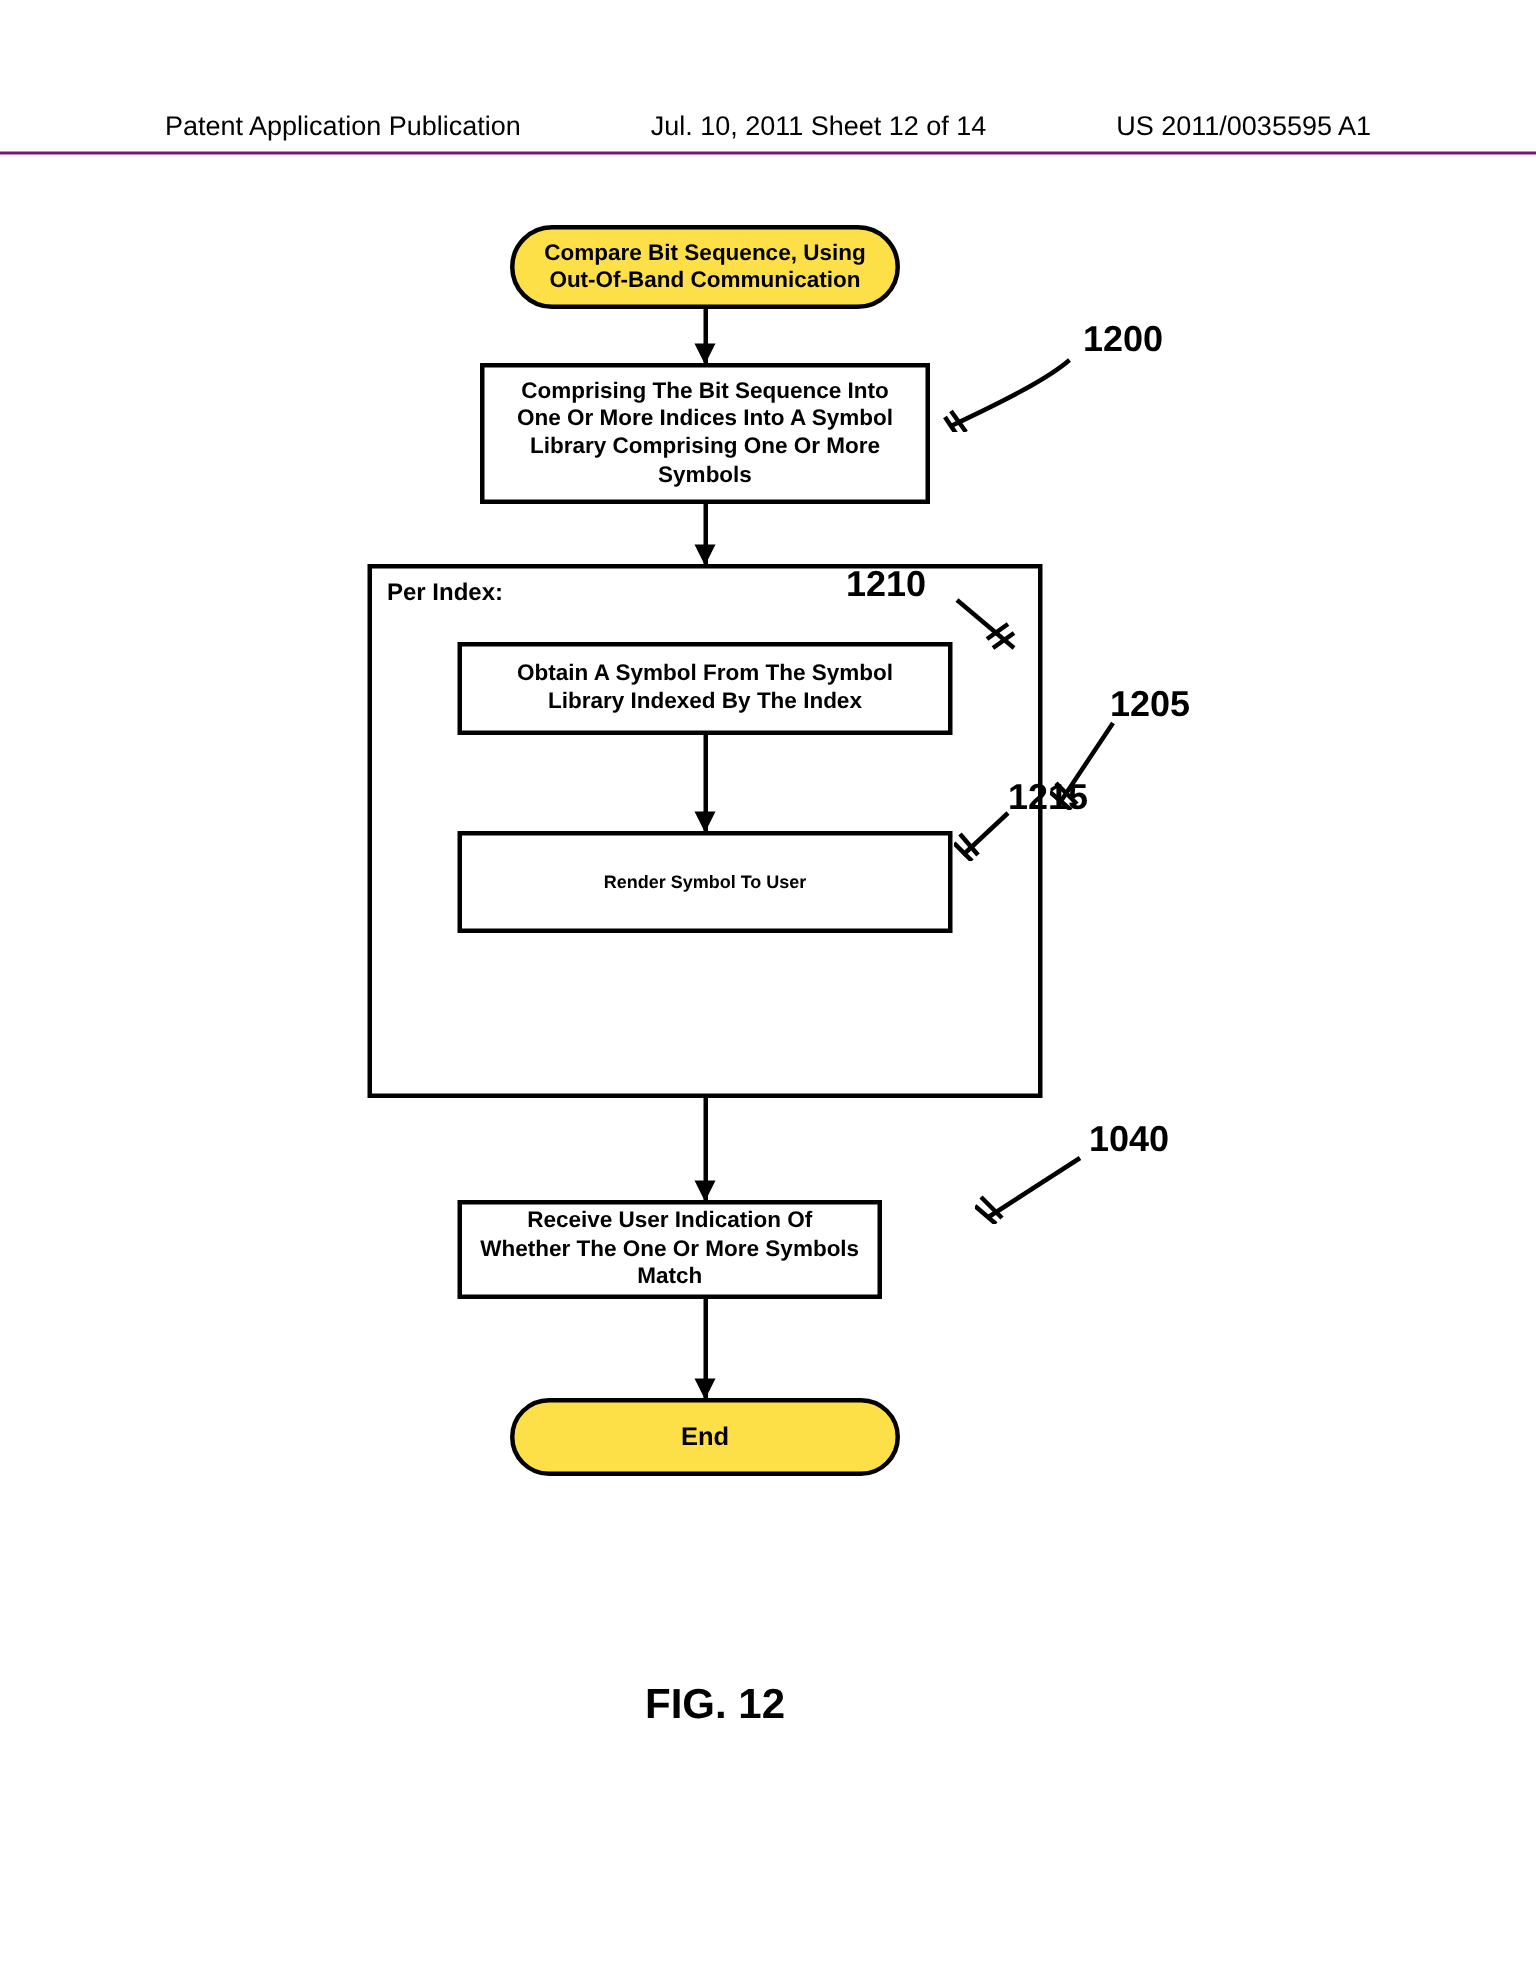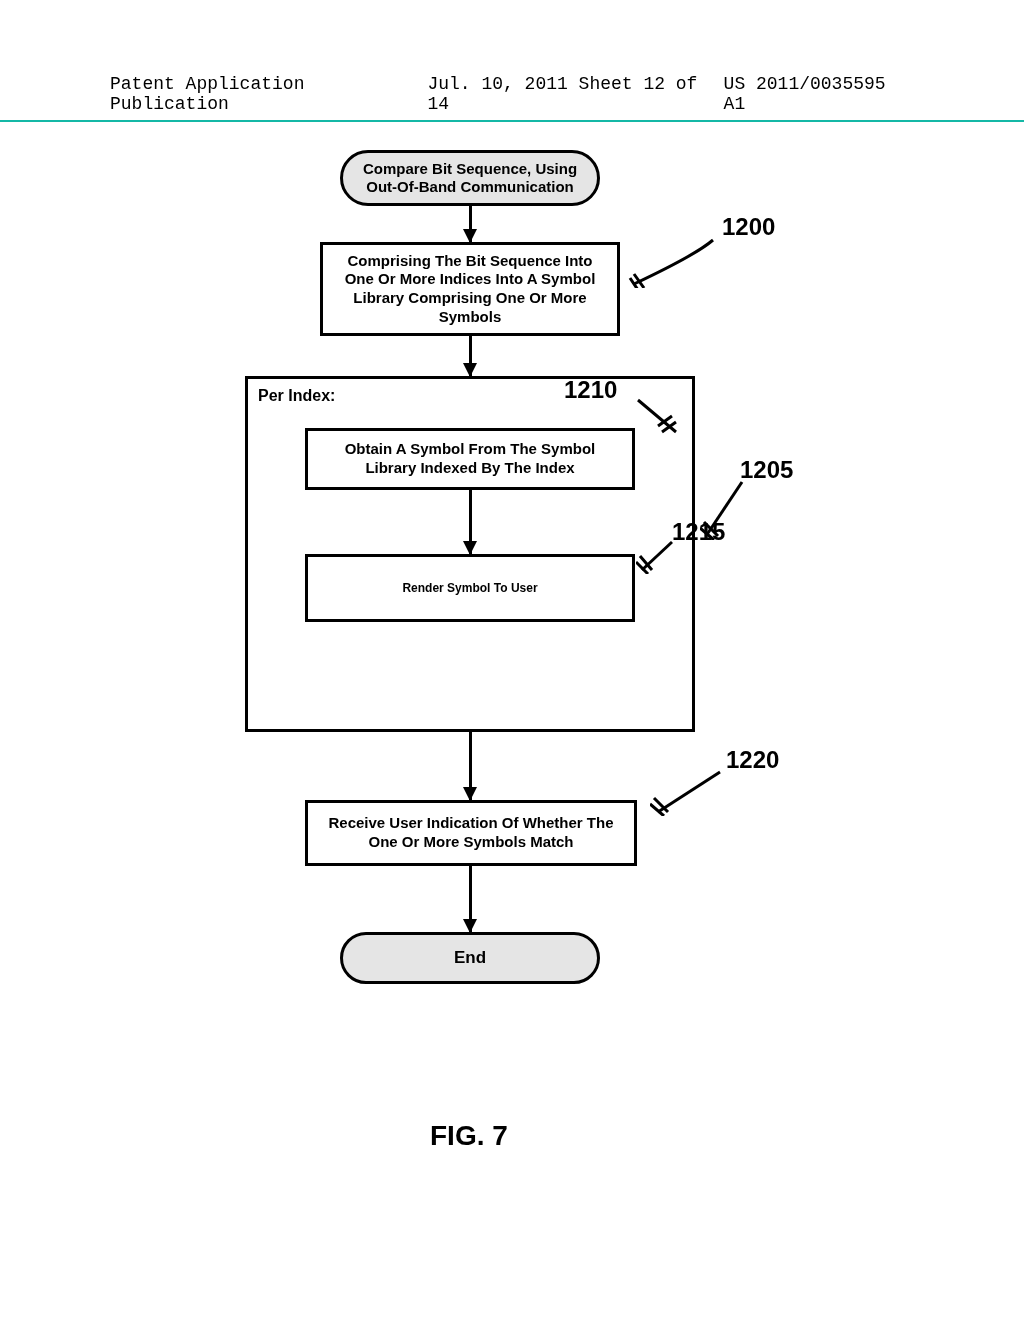--- a/index.html
+++ b/index.html
@@ -9,43 +9,43 @@
     background: #fff;
     font-family: Arial, Helvetica, sans-serif;
     position: relative;
   }
   .header {
     position: absolute;
     top: 74px;
     left: 0;
     width: 1024px;
     padding: 0 110px 6px 110px;
-    border-bottom: 2px solid #14b8a6;
+    border-bottom: 2px solid #701a75;
     font-size: 18px;
     display: flex;
-    font-family: Liberation Mono, monospace;
+    justify-content: space-between;
   }
   .header .left { font-weight: normal; }
   .header .center { font-weight: normal; }
   .header .right { font-weight: normal; }
 
   .canvas {
     position: absolute;
     top: 120px;
     left: 0;
     width: 1024px;
     height: 1100px;
   }
 
   
   .terminator {
     position: absolute;
     border: 3px solid #000;
     border-radius: 28px;
-    background: #e5e5e5;
+    background: #fde047;
     font-weight: bold;
     text-align: center;
     display: flex;
     align-items: center;
     justify-content: center;
     padding: 14px 14px;
   }
   .process {
     position: absolute;
     border: 3px solid #000;
@@ -127,21 +127,21 @@
   </div>
 
   <div class="process" style="left:305px; top:308px; width:330px; height:62px; font-size:15px; line-height:1.25;">Obtain A Symbol From The Symbol Library Indexed By The Index</div>
 
   <div class="arrow-v" style="left:469px; top:370px; height:64px;"></div>
 
   <div class="process" style="left:305px; top:434px; width:330px; height:68px; font-size:12px;">Render Symbol To User</div>
 
   <div class="arrow-v" style="left:469px; top:612px; height:68px;"></div>
 
-  <div class="process" style="left:305px; top:680px; width:332px; height:66px; font-size:15px; line-height:1.25;">Receive User Indication Of Whether The One Or More Symbols Match</div>
+  <div class="process" style="left:305px; top:680px; width:283px; height:66px; font-size:15px; line-height:1.25;">Receive User Indication Of Whether The One Or More Symbols Match</div>
 
   <div class="arrow-v" style="left:469px; top:746px; height:66px;"></div>
 
   <div class="terminator" style="left:340px; top:812px; width:260px; height:52px; font-size:17px;">End</div>
 
   <div class="refnum" style="left:722px; top:93px;">1200</div>
   <div class="leader" style="left:628px; top:118px; width:90px; height:50px;">
     <svg viewBox="0 0 90 50">
       <path d="M85 2 C70 15 40 30 6 46" stroke="#000" stroke-width="3" fill="none"></path>
       <path d="M2 40 L10 52 M6 36 L16 50" stroke="#000" stroke-width="3" fill="none"></path>
@@ -165,23 +165,23 @@
   </div>
 
   <div class="refnum" style="left:672px; top:398px;">1215</div>
   <div class="leader" style="left:636px; top:420px; width:40px; height:34px;">
     <svg viewBox="0 0 40 34">
       <path d="M36 2 L6 30" stroke="#000" stroke-width="3" fill="none"></path>
       <path d="M0 22 L12 34 M4 16 L16 30" stroke="#000" stroke-width="3" fill="none"></path>
     </svg>
   </div>
 
-  <div class="refnum" style="left:726px; top:626px;">1220</div>
+  <div class="refnum" style="left:726px; top:626px;">1040</div>
   <div class="leader" style="left:650px; top:650px; width:74px; height:46px;">
     <svg viewBox="0 0 74 46">
       <path d="M70 2 L8 42" stroke="#000" stroke-width="3" fill="none"></path>
       <path d="M0 34 L14 46 M4 28 L18 42" stroke="#000" stroke-width="3" fill="none"></path>
     </svg>
   </div>
 
-  <div class="figcap" style="left:430px; top:1000px;">FIG. 7</div>
+  <div class="figcap" style="left:430px; top:1000px;">FIG. 12</div>
 
 </div>
 
 </body></html>

